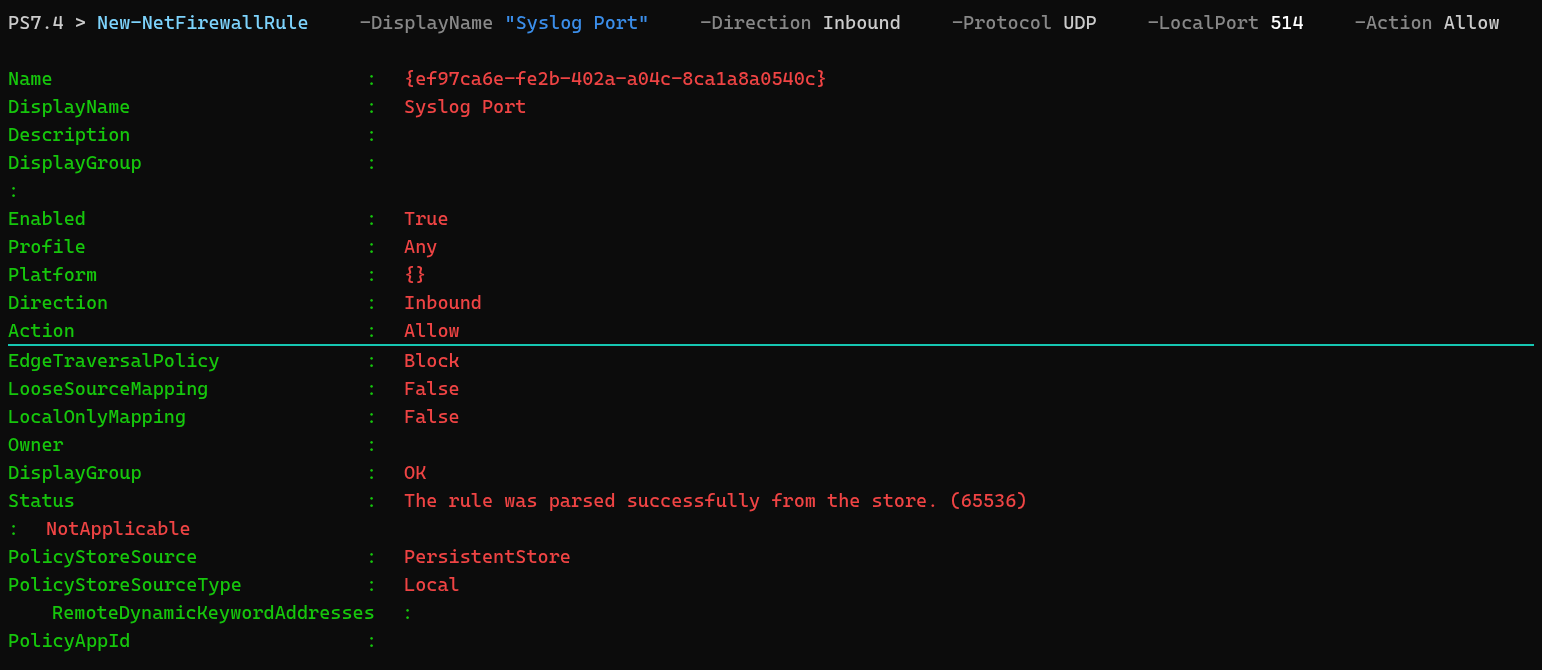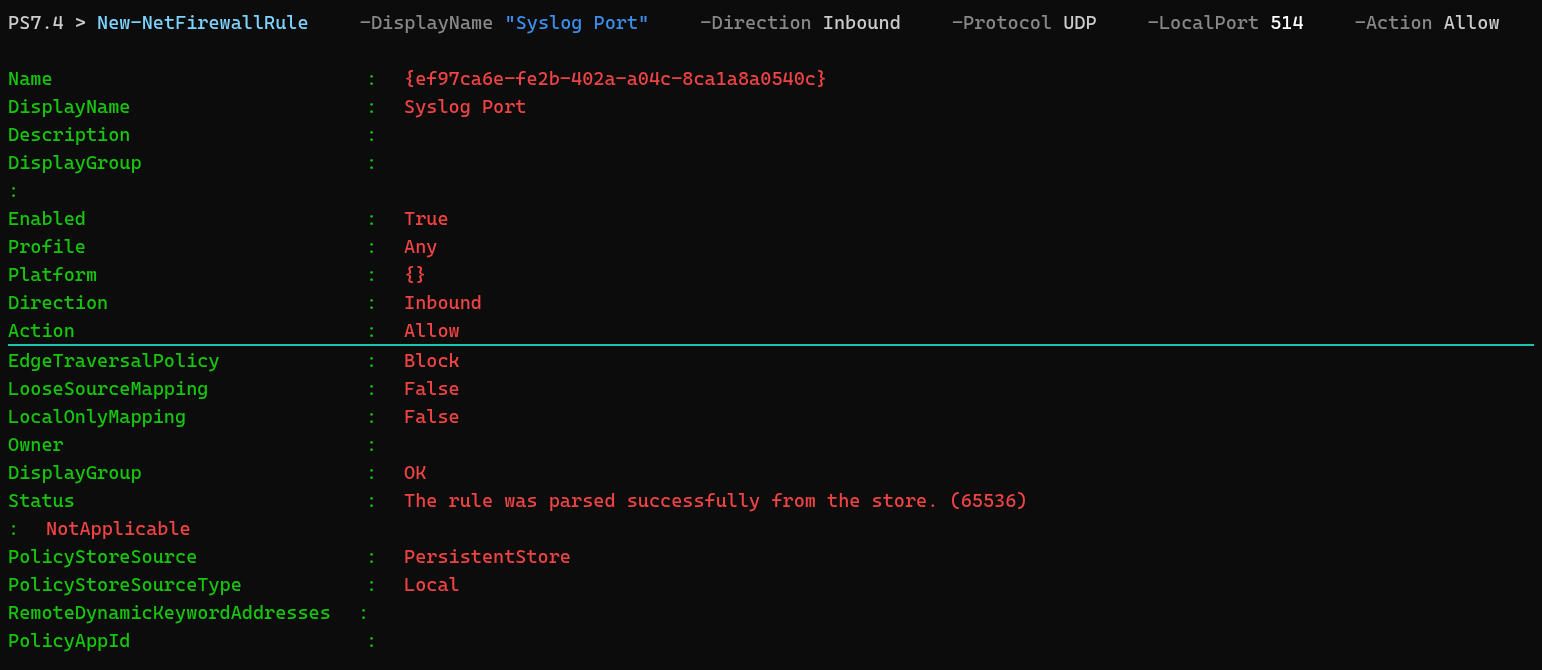--- a/index.html
+++ b/index.html
@@ -48,20 +48,21 @@
     }
     .val {
       color: #ef4444;
       padding-left: 10px;
     }
     .key-wide {
       color: #16c60c;
       width: 370px;
       flex-shrink: 0;
       display: flex;
+      margin-left: 44px;
     }
     .key-wide .k-label { width: 350px; flex-shrink: 0; }
   </style>
 </head>
 <body>
 
 <div class="prompt-line">
   <span class="ps-version">PS7.4</span>
   <span class="prompt-sep">&gt;</span>
   <span class="cmdlet">New-NetFirewallRule</span>

